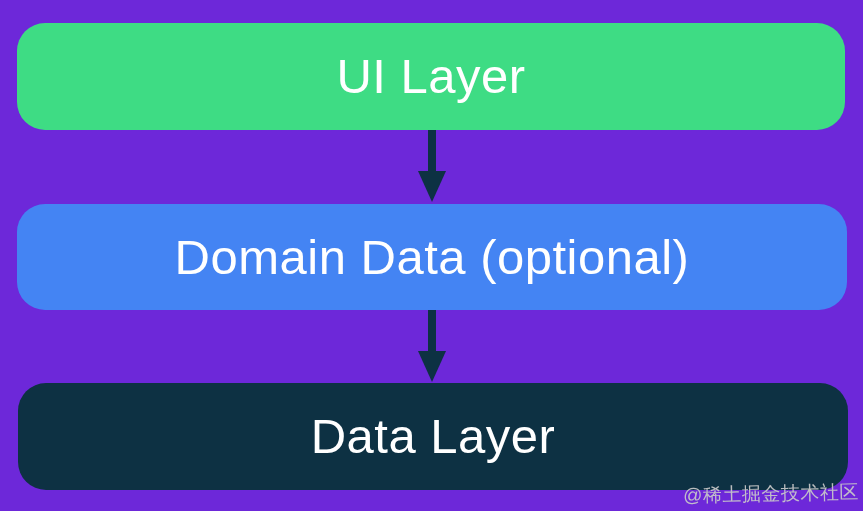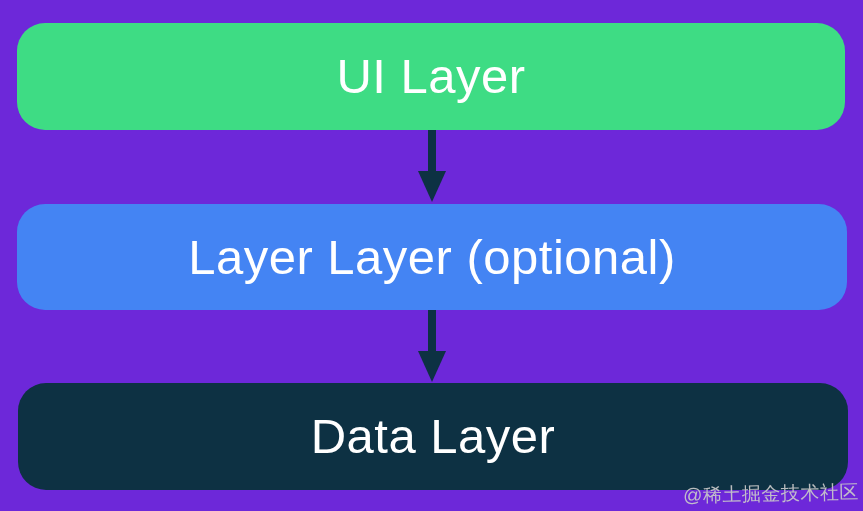--- a/index.html
+++ b/index.html
@@ -76,21 +76,21 @@
   <div class="layer-box box-ui" style="background-color: rgb(62, 220, 132);">
     <span class="layer-label">UI Layer</span>
   </div>
 
   <div class="arrow arrow-1">
     <div class="arrow-line" style="background-color: rgb(13, 49, 67);"></div>
     <div class="arrow-head" style="border-top-color: rgb(13, 49, 67);"></div>
   </div>
 
   <div class="layer-box box-domain" style="background-color: rgb(68, 132, 243);">
-    <span class="layer-label">Layer Layer (optional)</span>
+    <span class="layer-label">Domain Data (optional)</span>
   </div>
 
   <div class="arrow arrow-2">
     <div class="arrow-line" style="background-color: rgb(13, 49, 67);"></div>
     <div class="arrow-head" style="border-top-color: rgb(13, 49, 67);"></div>
   </div>
 
   <div class="layer-box box-data" style="background-color: rgb(13, 49, 67);">
     <span class="layer-label">Data Layer</span>
   </div>

